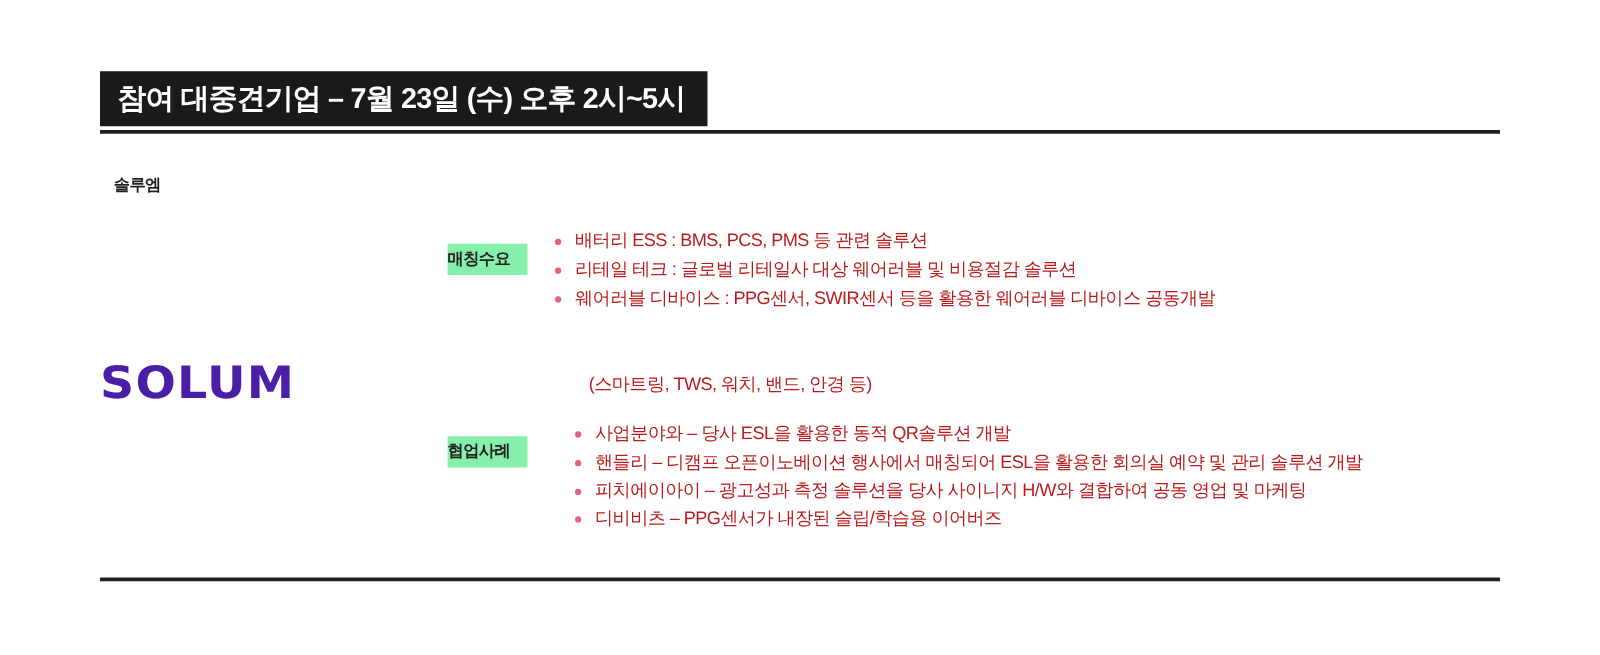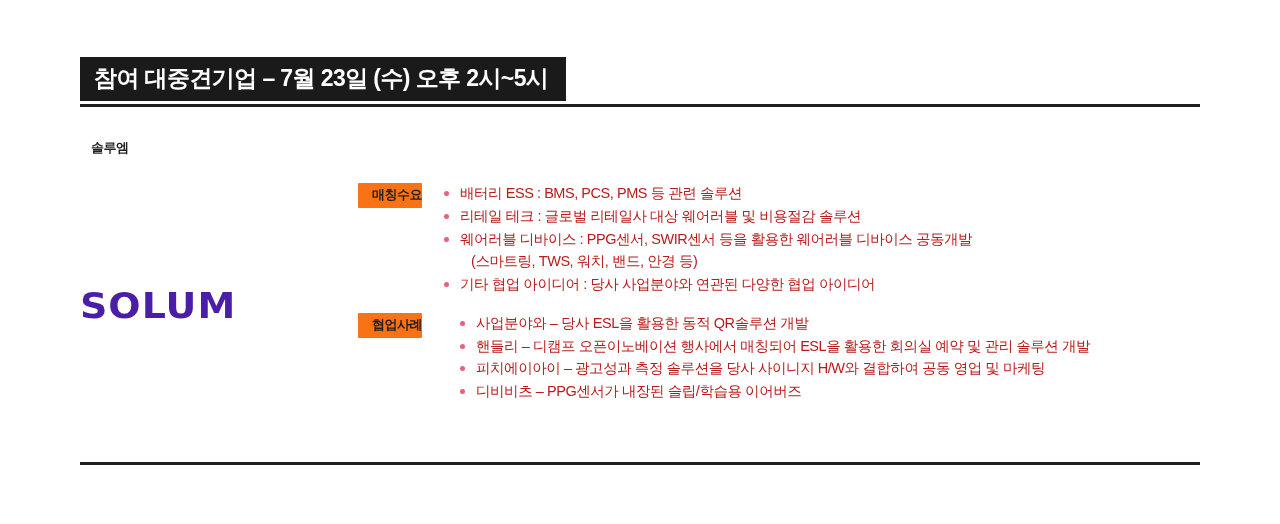--- a/index.html
+++ b/index.html
@@ -90,28 +90,28 @@
   .block {
     position: relative;
     display: flex;
     align-items: flex-start;
   }
   .block + .block { margin-top: 16px; gap: 16px; }
 
   .tag {
     flex: 0 0 auto;
     width: 64px;
-    background: #f97316;
+    background: #86efac;
     color: #231f20;
     font-size: 13px;
     font-weight: bold;
     letter-spacing: -0.5px;
-    text-align: right;
+    text-align: left;
     padding: 3px 0 4px;
-    margin-top: 1px;
+    margin-top: 13px;
     border-radius: 1px;
   }
 
   ul.items {
     list-style: none;
     margin: 0;
     padding: 0 0 0 22px;
     flex: 1 1 auto;
   }
   ul.items li {
@@ -128,20 +128,21 @@
     position: absolute;
     left: 0;
     top: 9px;
     width: 5px;
     height: 5px;
     border-radius: 50%;
     background: #e8607a;
   }
   ul.items li.cont {
     padding-left: 27px;
+    margin-top: 47px;
   }
   ul.items li.cont::before { display: none; }
 
   
   .footer-rule {
     position: absolute;
     left: 80px;
     top: 462px;
     width: 1120px;
     height: 3px;
@@ -166,21 +167,20 @@
 
   <div class="content">
 
     <div class="block">
       <div class="tag">매칭수요</div>
       <ul class="items">
         <li>배터리 ESS : BMS, PCS, PMS 등 관련 솔루션</li>
         <li>리테일 테크 : 글로벌 리테일사 대상 웨어러블 및 비용절감 솔루션</li>
         <li>웨어러블 디바이스 :  PPG센서, SWIR센서 등을 활용한 웨어러블 디바이스 공동개발</li>
         <li class="cont">(스마트링, TWS, 워치, 밴드, 안경 등)</li>
-        <li>기타 협업 아이디어 : 당사 사업분야와 연관된 다양한 협업 아이디어</li>
       </ul>
     </div>
 
     <div class="block">
       <div class="tag">협업사례</div>
       <ul class="items">
         <li>사업분야와 – 당사 ESL을 활용한 동적 QR솔루션 개발</li>
         <li>핸들리 – 디캠프 오픈이노베이션 행사에서 매칭되어 ESL을 활용한 회의실 예약 및 관리 솔루션 개발</li>
         <li>피치에이아이 – 광고성과 측정 솔루션을 당사 사이니지 H/W와 결합하여 공동 영업 및 마케팅</li>
         <li>디비비츠 – PPG센서가 내장된 슬립/학습용 이어버즈</li>

